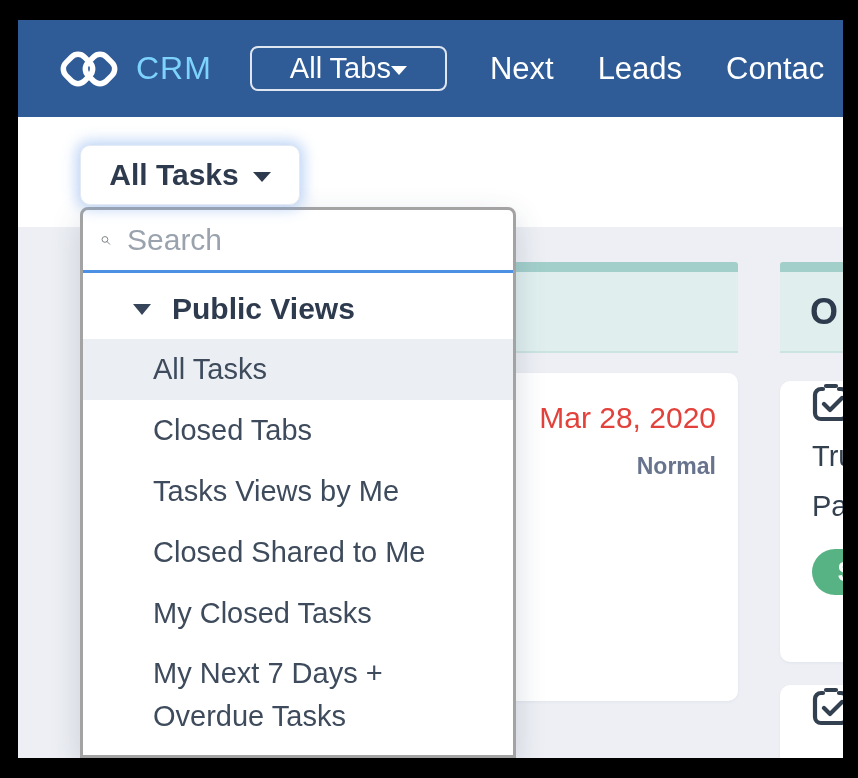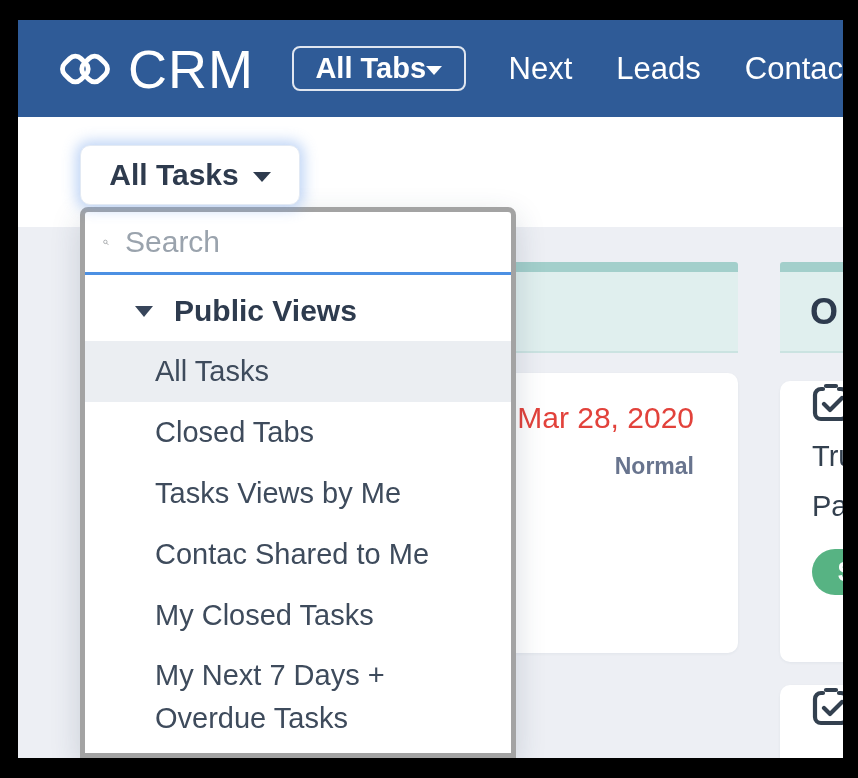--- a/index.html
+++ b/index.html
@@ -4,46 +4,46 @@
 <style>
   * { margin:0; padding:0; box-sizing:border-box; }
   html,body { width:858px; height:778px; background:#000; overflow:hidden;
     font-family:"Liberation Sans", sans-serif; }
   .screen { position:absolute; left:18px; top:20px; width:825px; height:738px;
     background:#EDEFF4; overflow:hidden; }
 
   
   .nav { position:absolute; left:0; top:0; width:100%; height:97px;
     background:#2F5B97; display:flex; align-items:center; padding-left:38px; }
-  .brand-text { color:#ffffff; font-size:54px; font-weight:500; letter-spacing:1px;
+  .brand-text { color:#7dd3fc; font-size:32px; font-weight:500; letter-spacing:1px;
     margin-left:14px; }
   .all-tabs-btn { margin-left:38px; width:197px; height:45px;
     border:2px solid rgba(255,255,255,0.85); border-radius:8px;
     display:flex; align-items:center; justify-content:center; 
-    color:#fff; font-size:29px; font-weight:700; cursor:pointer; }
+    color:#fff; font-size:29px; font-weight:400; cursor:pointer; }
   .caret-down-white { width:0; height:0; border-left:8px solid transparent;
     border-right:8px solid transparent; border-top:9px solid #fff; margin-top:3px; }
   .nav-links { display:flex; gap:44px; margin-left:43px; }
   .nav-link { color:#fff; font-size:31px; font-weight:500; white-space:nowrap; cursor:pointer; }
 
   
   .toolbar { position:absolute; left:0; top:97px; width:100%; height:110px; background:#fff; }
 
   
   .column { position:absolute; top:242px; }
   .col-1 { left:418px; width:302px; }
   .col-2 { left:762px; width:300px; }
   .col-header { border-radius:3px 3px 0 0; overflow:hidden; }
   .col-header-strip { height:10px; background:#A3CFCB; }
   .col-header-body { height:81px; background:#E0EFEE; border-bottom:2px solid #CBE3E1;
     display:flex; align-items:center; padding-left:30px; }
   .col-title { font-size:36px; font-weight:700; color:#2E3B4E; white-space:nowrap; }
   .card { background:#fff; border-radius:10px; margin-top:20px;
     box-shadow:0 1px 3px rgba(40,60,90,0.06); }
-  .card-a { height:280px; text-align:right; padding-right:44px; }
+  .card-a { height:328px; text-align:right; padding-right:22px; }
   .card-a .due-date { padding-top:28px; font-size:30px; color:#E2423B; }
   .card-a .priority { padding-top:18px; font-size:23px; color:#68748E;font-weight:bold; }
   .card-b { height:281px; padding-left:32px; }
   .card-c { height:300px; padding-left:32px; margin-top:23px; }
   .task-icon { display:block; margin-top:28px; }
   .card-c .task-icon { margin-top:23px; }
   .card-title-line { font-size:29px; color:#33404F; margin-top:17px; white-space:nowrap; }
   .amount-pill { margin-top:26px; width:88px; height:46px; border-radius:23px;
     background:#57B383; color:#fff; font-size:28px; font-weight:700;
     display:flex; align-items:center; padding-left:26px; }
@@ -52,21 +52,21 @@
   .view-btn { position:absolute; left:62px; top:125px; width:220px; height:60px;
     background:#fff; border:1px solid #E3EAF4; border-radius:10px; z-index:30;
     box-shadow:0 0 14px 4px rgba(110,160,235,0.45);
     display:flex; align-items:center; justify-content:center; gap:14px; cursor:pointer; }
   .view-btn-label { font-size:30px; font-weight:700; color:#2E3B4E; }
   .caret-down-dark { width:0; height:0; border-left:9px solid transparent;
     border-right:9px solid transparent; border-top:10px solid #2E3B4E; margin-top:4px; }
 
   
   .dropdown { position:absolute; left:62px; top:187px; width:436px; height:551px;
-    background:#fff; border:5px solid #a3a3a3; border-radius:8px 8px 0 0; z-index:25;
+    background:#fff; border:3px solid #a3a3a3; border-radius:8px 8px 0 0; z-index:25;
     box-shadow:0 10px 30px rgba(40,60,90,0.18); overflow:hidden; }
   .search-row { height:63px; display:flex; align-items:center; padding-left:18px;
     border-bottom:3px solid #4C90E3; }
   .search-input { border:none; outline:none; flex:1; margin-left:16px;
     font-size:30px; color:#3E4B5C; font-family:"Liberation Sans", sans-serif; }
   .search-input::placeholder { color:#9AA3AD; }
   .view-list { padding-top:6px; }
   .group-row { height:60px; display:flex; align-items:center; padding-left:30px; cursor:pointer;margin-left:20px; }
   .caret-group { width:0; height:0; border-left:9px solid transparent;
     border-right:9px solid transparent; border-top:11px solid #37455A; }
@@ -161,19 +161,19 @@
       <input class="search-input" type="text" placeholder="Search" style="">
     </div>
     <div class="view-list">
       <div class="group-row">
         <span class="caret-group"></span>
         <span class="group-label">Public Views</span>
       </div>
       <div class="view-item selected">All Tasks</div>
       <div class="view-item">Closed Tabs</div>
       <div class="view-item">Tasks Views by Me</div>
-      <div class="view-item">Contac Shared to Me</div>
+      <div class="view-item">Closed Shared to Me</div>
       <div class="view-item">My Closed Tasks</div>
       <div class="view-item">My Next 7 Days + Overdue Tasks</div>
     </div>
   </div>
 
 </div>
 
 </body></html>

